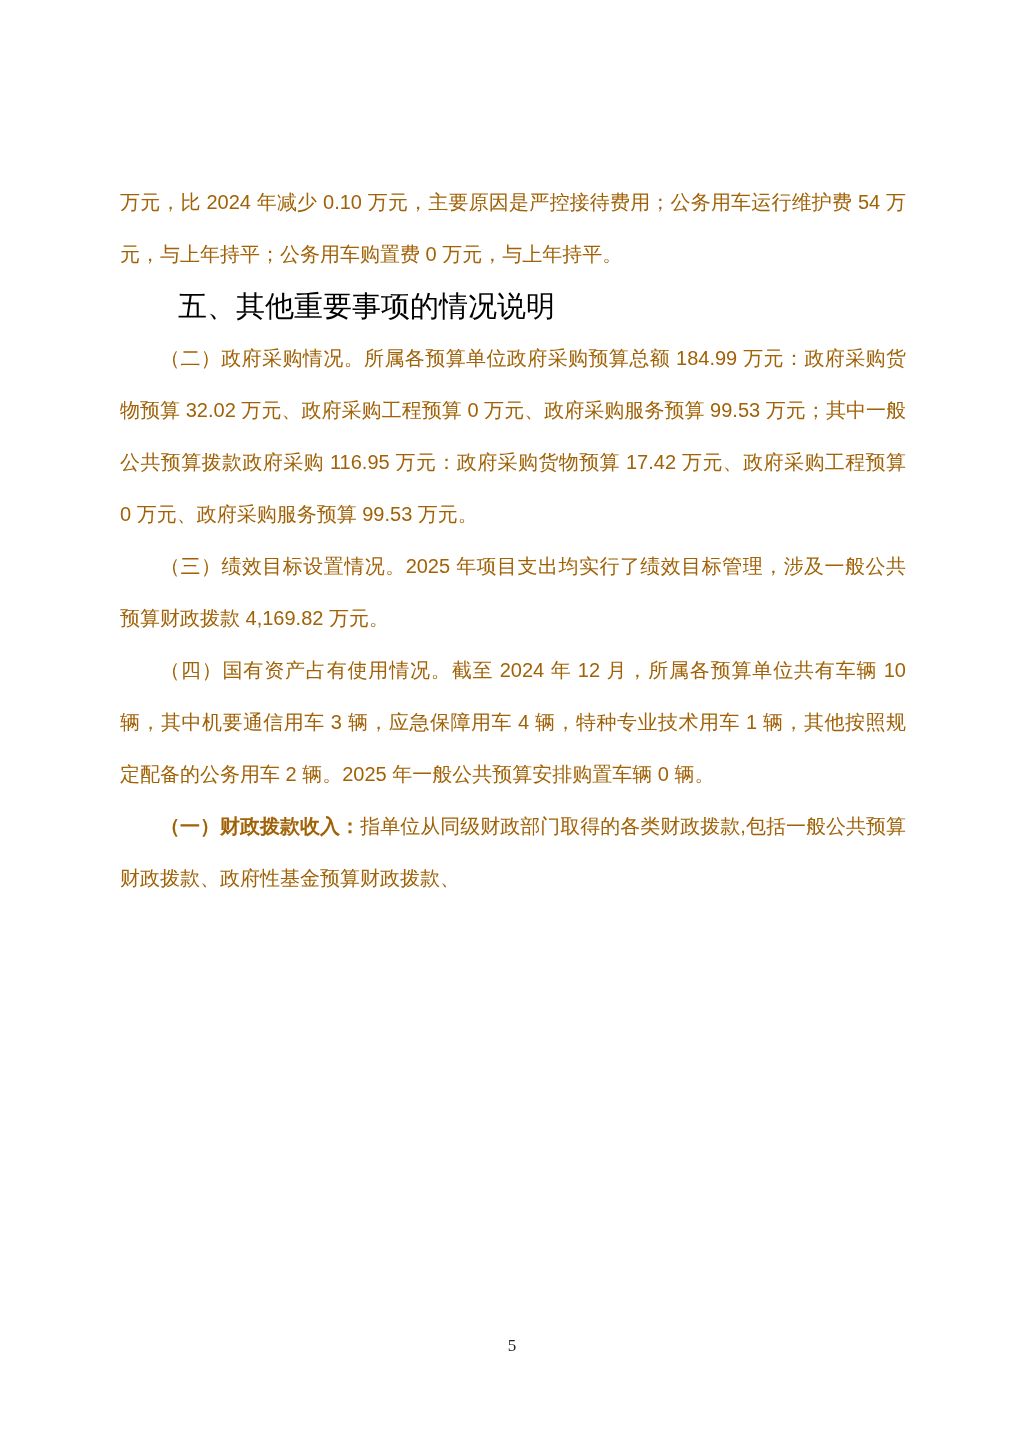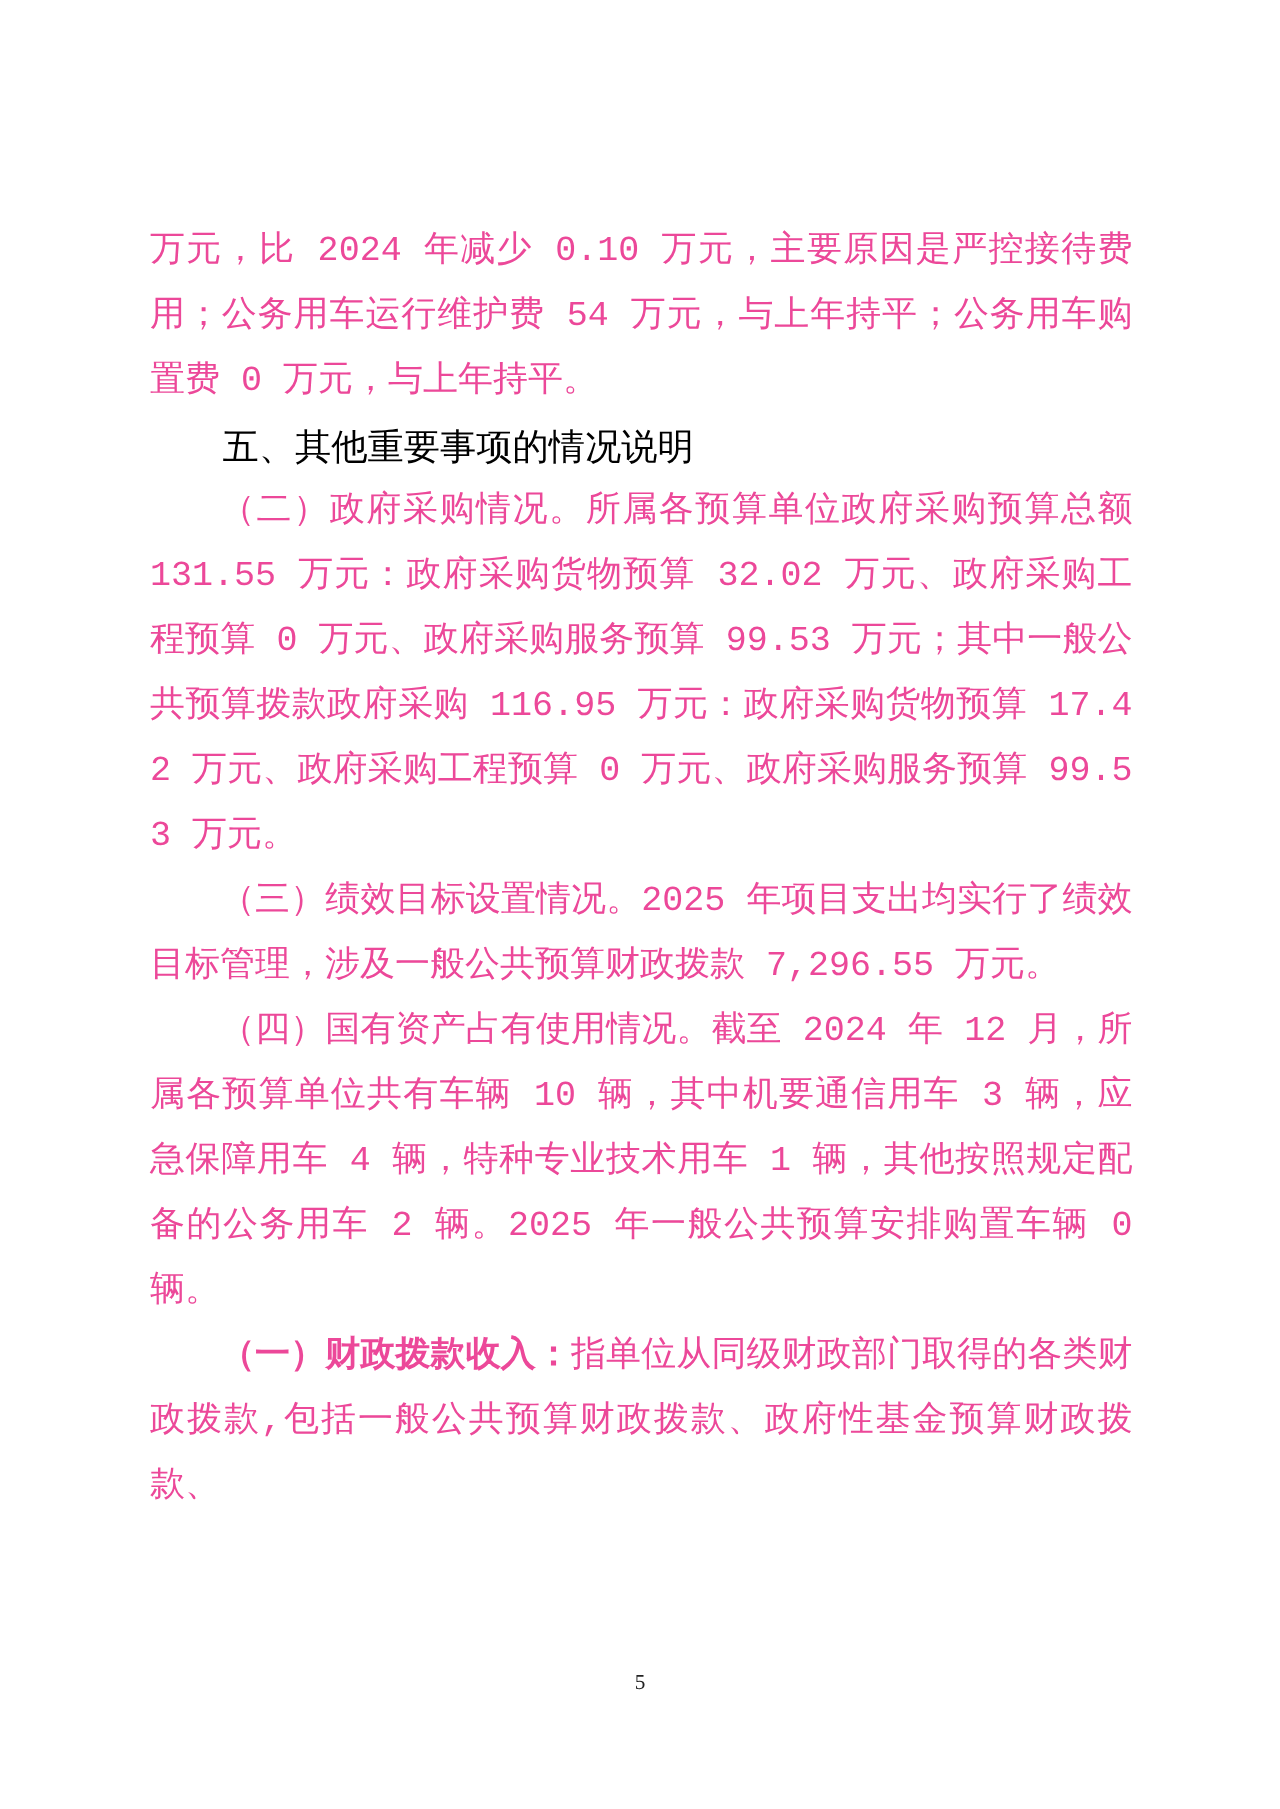--- a/index.html
+++ b/index.html
@@ -15,24 +15,24 @@
     overflow: hidden;
     box-sizing: border-box;
   }
   .content {
     position: absolute;
     top: 176px;
     left: 120px;
     width: 786px;
   }
   .body-para {
-    font-family: Liberation Mono, monospace;
-    font-size: 28px;
+    font-family: Liberation Sans, sans-serif;
+    font-size: 20px;
     line-height: 52px;
-    color: #ec4899;
+    color: #a16207;
     text-align: justify;
     text-indent: 2em;
     margin: 0;
     word-break: break-all;
   }
   .no-indent {
     text-indent: 0;
   }
   .section-heading {
     font-family: "Liberation Sans", "DejaVu Sans", sans-serif;
@@ -63,23 +63,23 @@
 <body>
 
 <div class="page">
   <div class="content">
 
     <p class="body-para no-indent">万元，比 2024 年减少 0.10 万元，主要原因是严控接待费用；公务用车运行维护费 54 万元，与上年持平；公务用车购置费 0 万元，与上年持平。</p>
 
     <h2 class="section-heading">五、其他重要事项的情况说明</h2>
 
 
-    <p class="body-para">（二）政府采购情况。所属各预算单位政府采购预算总额 131.55 万元：政府采购货物预算 32.02 万元、政府采购工程预算 0 万元、政府采购服务预算 99.53 万元；其中一般公共预算拨款政府采购 116.95 万元：政府采购货物预算 17.42 万元、政府采购工程预算 0 万元、政府采购服务预算 99.53 万元。</p>
+    <p class="body-para">（二）政府采购情况。所属各预算单位政府采购预算总额 184.99 万元：政府采购货物预算 32.02 万元、政府采购工程预算 0 万元、政府采购服务预算 99.53 万元；其中一般公共预算拨款政府采购 116.95 万元：政府采购货物预算 17.42 万元、政府采购工程预算 0 万元、政府采购服务预算 99.53 万元。</p>
 
-    <p class="body-para">（三）绩效目标设置情况。2025 年项目支出均实行了绩效目标管理，涉及一般公共预算财政拨款 7,296.55 万元。</p>
+    <p class="body-para">（三）绩效目标设置情况。2025 年项目支出均实行了绩效目标管理，涉及一般公共预算财政拨款 4,169.82 万元。</p>
 
     <p class="body-para">（四）国有资产占有使用情况。截至 2024 年 12 月，所属各预算单位共有车辆 10 辆，其中机要通信用车 3 辆，应急保障用车 4 辆，特种专业技术用车 1 辆，其他按照规定配备的公务用车 2 辆。2025 年一般公共预算安排购置车辆 0 辆。</p>
 
 
     <p class="body-para"><span class="term-lead">（一）财政拨款收入：</span><span>指单位从同级财政部门取得的各类财政拨款,包括一般公共预算财政拨款、政府性基金预算财政拨款、</span></p>
 
   </div>
 
   <div class="page-footer">
     <span class="page-number">5</span>

